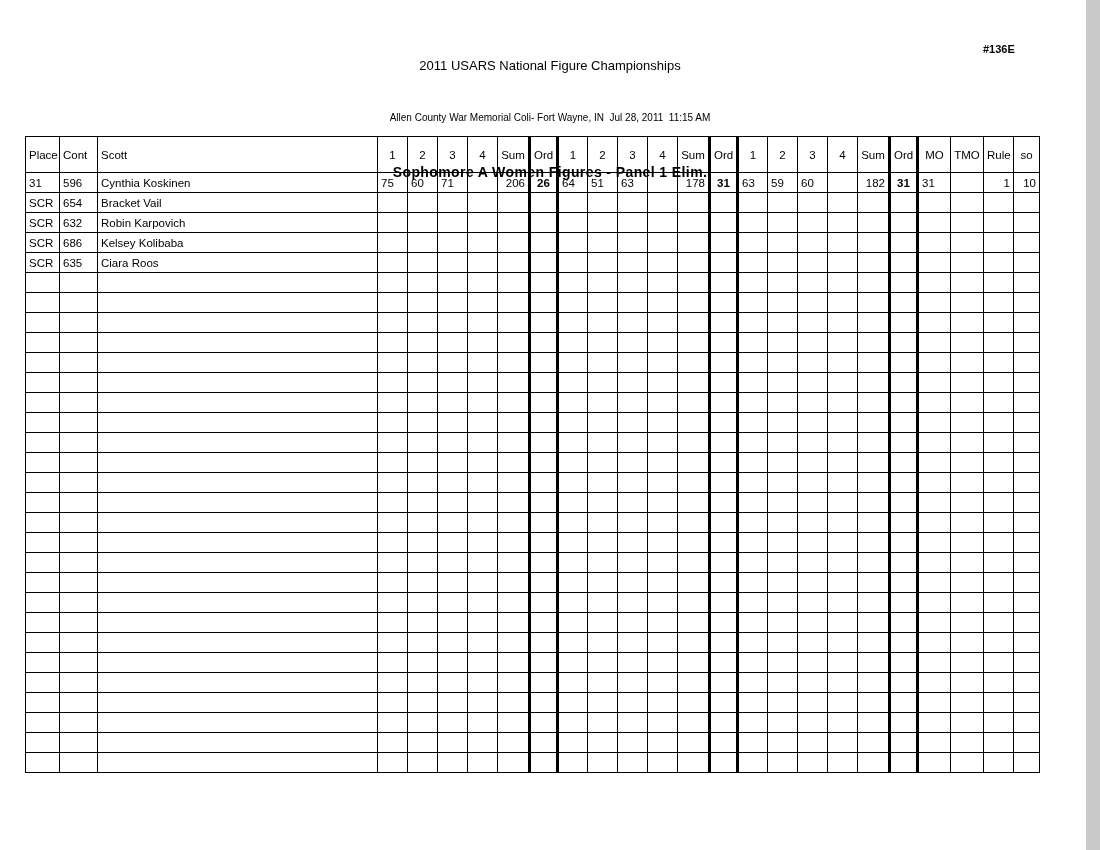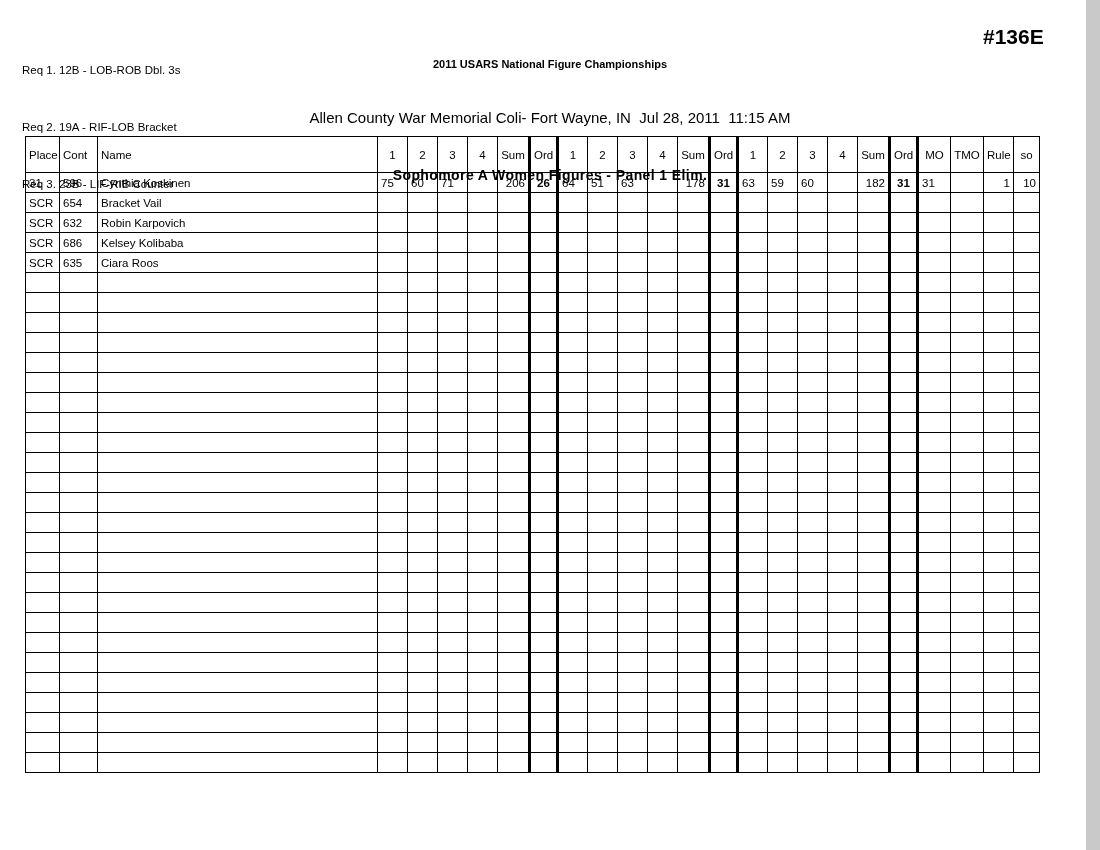--- a/index.html
+++ b/index.html
@@ -1,24 +1,24 @@
 <!DOCTYPE html>
 <html><head>
 <meta charset="utf-8">
 <style>
   * { margin:0; padding:0; box-sizing:border-box; }
   html,body { width:1100px; height:850px; }
   body { background:#c9c9c9; font-family:"Liberation Sans", sans-serif; color:#000; position:relative; overflow:hidden; }
   .page { position:absolute; left:0; top:0; width:1086px; height:850px; background:#fff; overflow:hidden; }
 
   .req-block { position:absolute; left:22px; top:23px; font-size:11.5px; line-height:19px; white-space:pre; }
-  .doc-num { position:absolute; left:983px; top:25px; font-size:21px; font-weight:bold; }
+  .doc-num { position:absolute; left:983px; top:43px; font-size:11px; font-weight:bold; }
   .title-block { position:absolute; left:0; top:22px; width:1100px; text-align:center; white-space:pre; }
-  .title { font-size:11px; font-weight:bold; }
-  .venue { font-size:15px; margin-top:3px; }
+  .title { font-size:13px; font-weight:normal; }
+  .venue { font-size:10px; margin-top:3px; }
   .event { font-size:14px; font-weight:bold; margin-top:5px; letter-spacing:0.4px; }
   .subtitle { font-size:15px; margin-top:5px; }
 
   #score-table { position:absolute; left:25px; top:136px; border-collapse:collapse; table-layout:fixed; width:1014px; }
   #score-table td { border:1px solid #000; height:20px; font-size:11.5px; padding:0 3px; overflow:hidden; white-space:nowrap; }
   #score-table .band { height:16px; font-size:10.5px; text-align:left; }
   #score-table .noborder { border:none; }
   #score-table .hcell { height:36px; }
   .thickL { border-left:3px solid #000 !important; }
   .thickR { border-right:3px solid #000 !important; }
@@ -31,25 +31,20 @@
   .qualified { position:absolute; left:5px; top:0; }
   .page-code { position:absolute; left:668px; top:-1px; font-size:6px; }
   .printed { position:absolute; left:687px; top:0; }
   .scorer { position:absolute; left:835px; top:0; }
 </style>
 </head>
 <body>
 
 <div class="page">
 
-  <div class="req-block">
-    <div class="req-line">Req 1. 12B - LOB-ROB Dbl. 3s</div>
-    <div class="req-line">Req 2. 19A - RIF-LOB Bracket</div>
-    <div class="req-line">Req 3. 23B - LIF-RIB Counter</div>
-  </div>
 
   <div class="doc-num">#136E</div>
 
   <div class="title-block">
     <div class="title">2011 USARS National Figure Championships</div>
     <div class="venue">Allen County War Memorial Coli- Fort Wayne, IN  Jul 28, 2011  11:15 AM</div>
     <div class="event">Sophomore A Women Figures - Panel 1 Elim.</div>
   </div>
 
   <table id="score-table">
@@ -77,21 +72,21 @@
         <col style="width: 28px;">
         <col style="width: 33px;">
         <col style="width: 33px;">
         <col style="width: 30px;">
         <col style="width: 26px;">
       </colgroup>
     <thead id="table-head">
         <tr>
           <td class="hcell al">Place</td>
           <td class="hcell al">Cont</td>
-          <td class="hcell al">Name</td>
+          <td class="hcell al">Scott</td>
           <td class="hcell ac">1</td>
           <td class="hcell ac">2</td>
           <td class="hcell ac">3</td>
           <td class="hcell ac">4</td>
           <td class="hcell ac">Sum</td>
           <td class="hcell ac thickL thickR">Ord</td>
           <td class="hcell ac">1</td>
           <td class="hcell ac">2</td>
           <td class="hcell ac">3</td>
           <td class="hcell ac">4</td>

